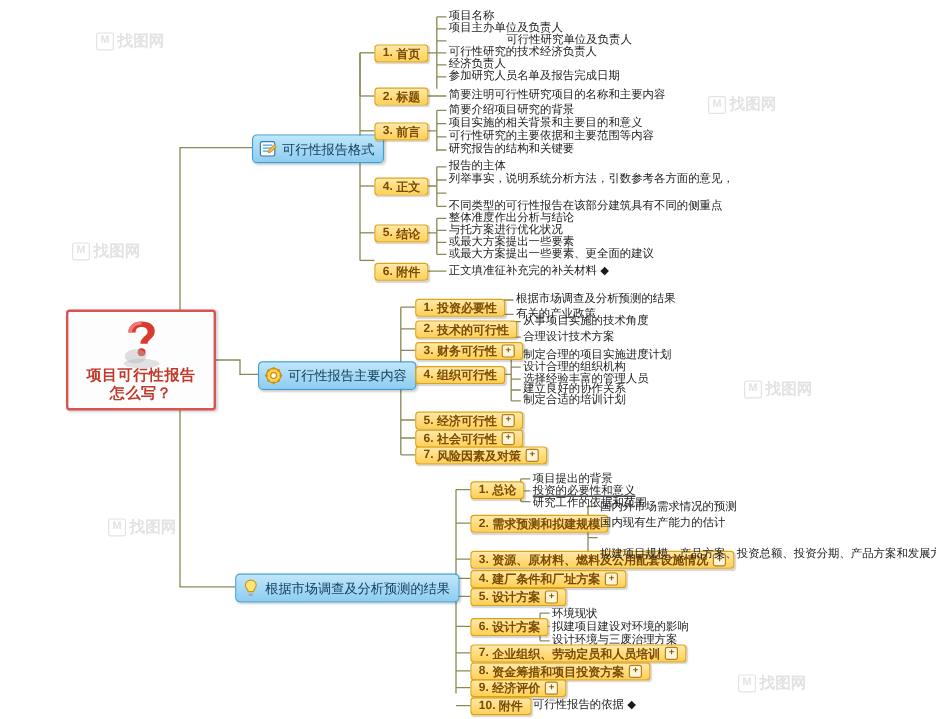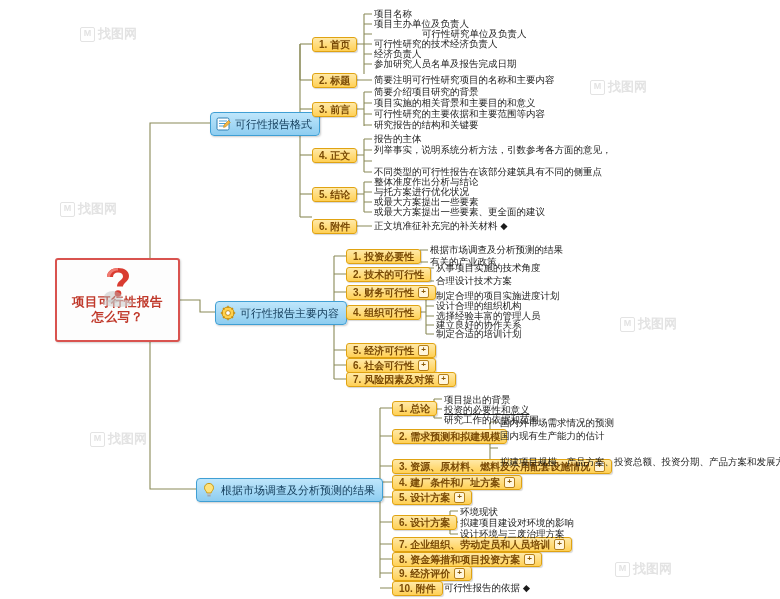--- a/index.html
+++ b/index.html
@@ -16,21 +16,21 @@
 
   
   .root{
     position:absolute;
     left:55px;top:258px;width:125px;height:84px;
     border:2px solid #d9534f;
     border-radius:3px;
     background:#fdfdfd;
     box-shadow:1px 1px 2px rgba(0,0,0,.18);
     display:flex;flex-direction:column;align-items:center;justify-content:flex-end;
-    padding-bottom:15px;box-sizing:border-box;
+    padding-bottom:4px;box-sizing:border-box;
   }
   .root .qmark{
     position:absolute;left:50%;top:3px;transform:translateX(-50%);
     width:46px;height:46px;
   }
   .root .rtext{
     color:#c0392b;font-weight:bold;font-size:12.5px;line-height:15px;
     text-align:center;letter-spacing:.5px;
   }
 

